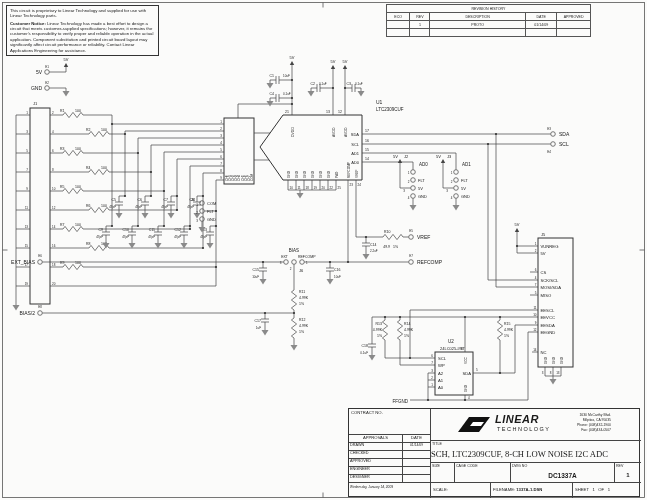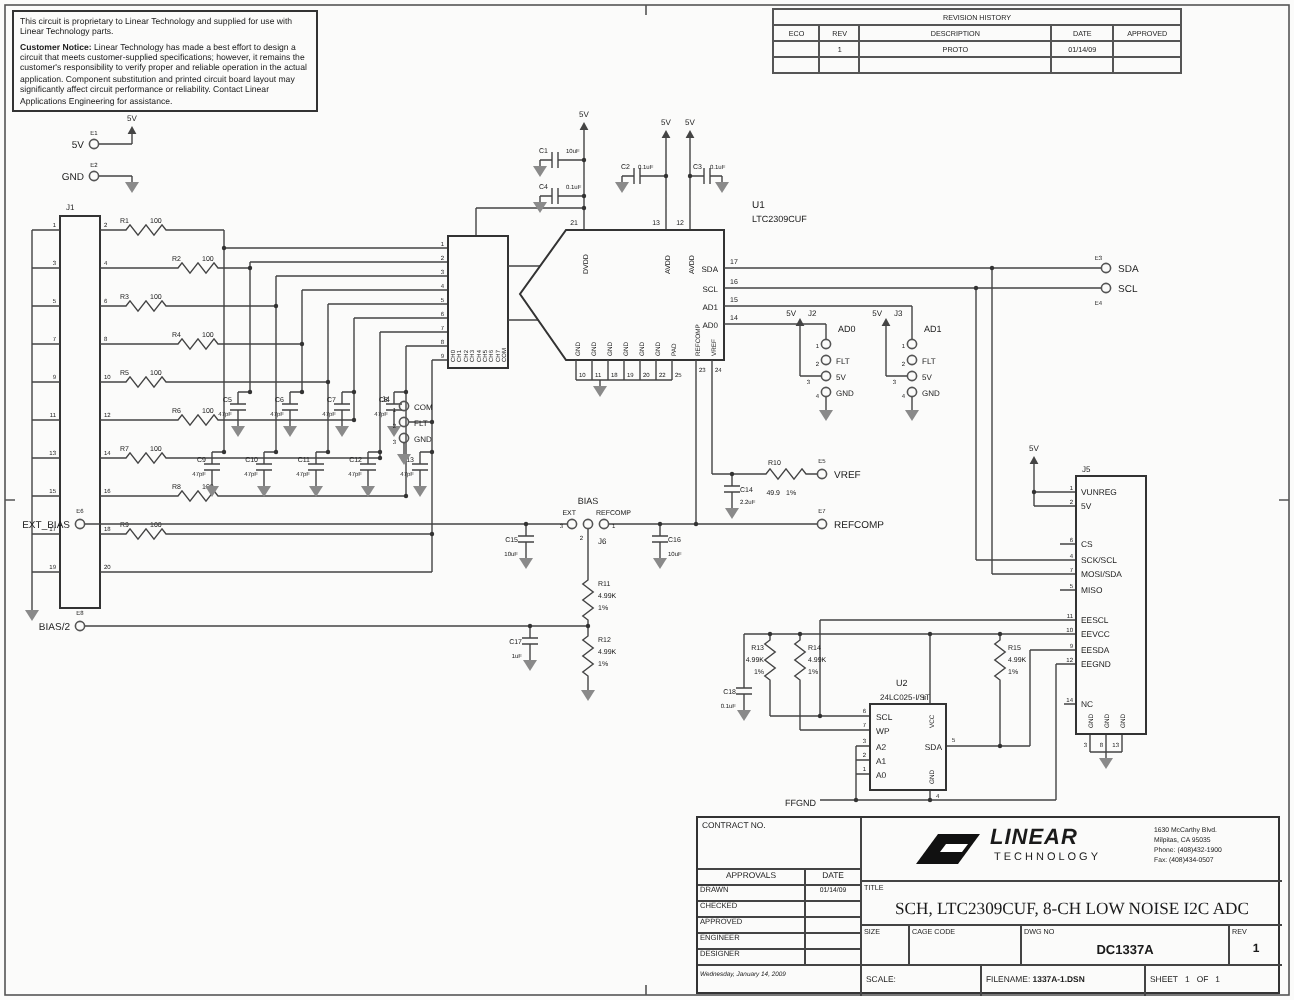--- a/index.html
+++ b/index.html
@@ -540,37 +540,37 @@
   <div class="tb" style="left:0;top:42px;width:54px;height:8px;border-right-width:1px;border-bottom-width:1px;padding-left:1px;font-size:3.8px;">CHECKED</div>
   <div class="tb" style="left:54px;top:42px;width:28px;height:8px;border-right-width:1px;border-bottom-width:1px;"></div>
   <div class="tb" style="left:0;top:50px;width:54px;height:8px;border-right-width:1px;border-bottom-width:1px;padding-left:1px;font-size:3.8px;">APPROVED</div>
   <div class="tb" style="left:54px;top:50px;width:28px;height:8px;border-right-width:1px;border-bottom-width:1px;"></div>
   <div class="tb" style="left:0;top:58px;width:54px;height:8px;border-right-width:1px;border-bottom-width:1px;padding-left:1px;font-size:3.8px;">ENGINEER</div>
   <div class="tb" style="left:54px;top:58px;width:28px;height:8px;border-right-width:1px;border-bottom-width:1px;"></div>
   <div class="tb" style="left:0;top:66px;width:54px;height:8px;border-right-width:1px;border-bottom-width:1px;padding-left:1px;font-size:3.8px;">DESIGNER</div>
   <div class="tb" style="left:54px;top:66px;width:28px;height:8px;border-right-width:1px;border-bottom-width:1px;"></div>
   <div class="tb" style="left:0;top:74px;width:82px;height:15px;border-right-width:1px;padding:2px 1px;font-size:3.2px;font-style:italic;">Wednesday, January 14, 2009</div>
 
-  <div class="tb" style="left:82px;top:0;width:210px;height:32px;border-bottom-width:1px;">
+  <div class="tb" style="left:82px;top:0;width:210px;height:32px;border-bottom-width:1px;text-align:right;">
     <svg width="34" height="17" style="position:absolute;left:26px;top:7px;">
       <polygon points="1,16 12,1 33,1 22,16" fill="#111"></polygon>
       <polygon points="13,10 24,10 27,6 16,6" fill="#fff"></polygon>
     </svg>
     <div style="position:absolute;left:64px;top:4px;font-size:11px;font-weight:bold;font-style:italic;letter-spacing:.5px;">LINEAR</div>
     <div style="position:absolute;left:66px;top:17px;font-size:5.5px;letter-spacing:1.5px;">TECHNOLOGY</div>
     <div style="position:absolute;left:146px;top:4px;font-size:3.4px;line-height:1.5;">
       <div>1630 McCarthy Blvd.</div>
       <div>Milpitas, CA 95035</div>
       <div>Phone: (408)432-1900</div>
       <div>Fax: (408)434-0507</div>
     </div>
   </div>
   <div class="tb" style="left:82px;top:32px;width:210px;height:22px;border-bottom-width:1px;">
     <span style="position:absolute;left:1px;top:1px;font-size:3.6px;">TITLE</span>
-    <div class="serif" style="position:absolute;left:0;right:0;top:8px;text-align:center;font-size:8.6px;">SCH, LTC2309CUF, 8-CH LOW NOISE I2C ADC</div>
+    <div class="serif" style="position:absolute;left:0;right:0;top:8px;font-size:8.6px;">SCH, LTC2309CUF, 8-CH LOW NOISE I2C ADC</div>
   </div>
   <div class="tb" style="left:82px;top:54px;width:24px;height:20px;border-right-width:1px;border-bottom-width:1px;padding:1px;font-size:3.6px;">SIZE</div>
   <div class="tb" style="left:106px;top:54px;width:56px;height:20px;border-right-width:1px;border-bottom-width:1px;padding:1px;font-size:3.6px;">CAGE CODE</div>
   <div class="tb" style="left:162px;top:54px;width:104px;height:20px;border-right-width:1px;border-bottom-width:1px;">
     <span style="position:absolute;left:1px;top:1px;font-size:3.6px;">DWG NO</span>
     <div style="position:absolute;left:0;right:0;top:9px;text-align:center;font-size:6.5px;font-weight:bold;">DC1337A</div>
   </div>
   <div class="tb" style="left:266px;top:54px;width:26px;height:20px;border-bottom-width:1px;">
     <span style="position:absolute;left:1px;top:1px;font-size:3.6px;">REV</span>
     <div style="position:absolute;left:0;right:0;top:9px;text-align:center;font-size:6px;font-weight:bold;">1</div>

